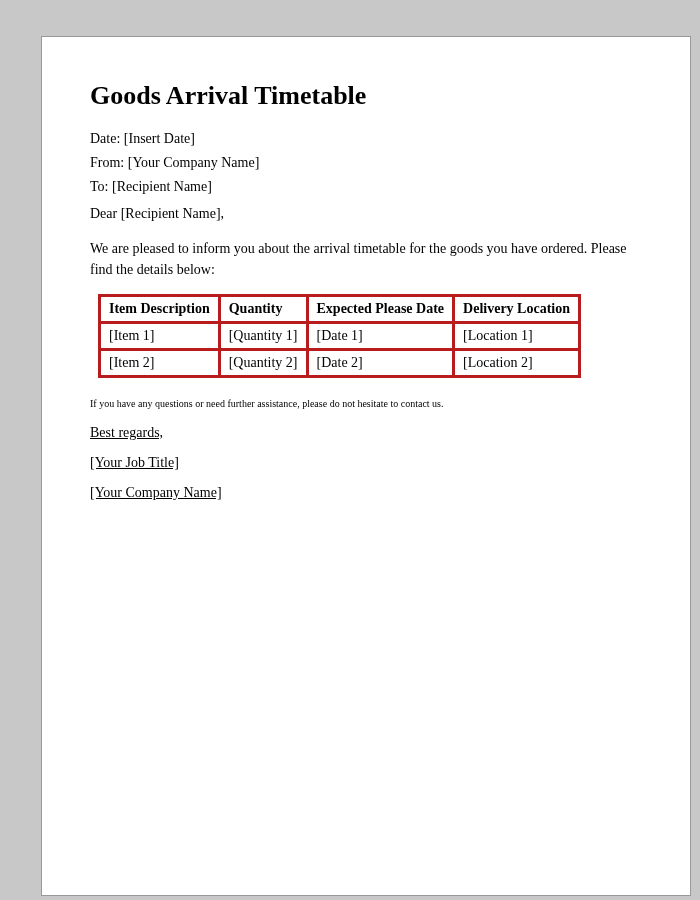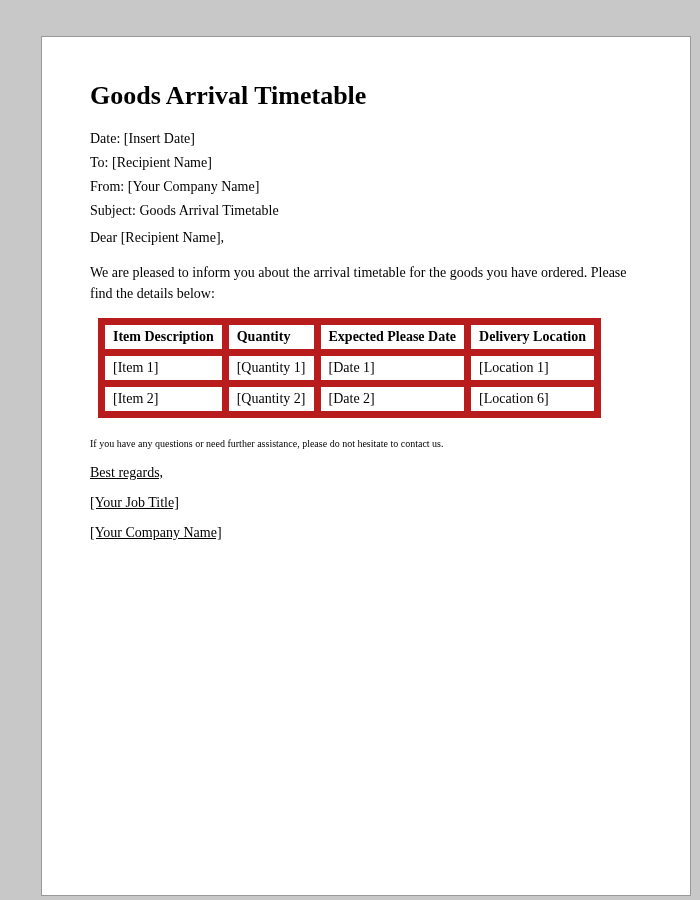--- a/index.html
+++ b/index.html
@@ -50,21 +50,21 @@
     }
 
     table {
       border-collapse: collapse;
       width: auto;
       font-size: 14px;
     }
 
     table th,
     table td {
-      border: 7px solid #b91c1c;
+      border: 3px solid #b91c1c;
       padding: 4px 8px;
       text-align: left;
       vertical-align: top;
     }
 
     table th {
       font-weight: bold;
     }
 
     .closing-text {
@@ -80,23 +80,22 @@
     }
   </style>
 </head>
 <body>
 
 <div class="page">
 
   <div class="title">Goods Arrival Timetable</div>
 
   <div class="meta-line">Date: [Insert Date]</div>
+  <div class="meta-line">From: [Your Company Name]</div>
   <div class="meta-line">To: [Recipient Name]</div>
-  <div class="meta-line">From: [Your Company Name]</div>
-  <div class="meta-line">Subject: Goods Arrival Timetable</div>
 
   <div class="body-text">Dear [Recipient Name],</div>
 
   <div class="body-text">We are pleased to inform you about the arrival timetable for the goods you have ordered. Please find the details below:</div>
 
   <div class="table-wrapper">
     <table>
       <thead>
         <tr>
           <th>Item Description</th>
@@ -109,21 +108,21 @@
       <tr>
             <td>[Item 1]</td>
             <td>[Quantity 1]</td>
             <td>[Date 1]</td>
             <td>[Location 1]</td>
           </tr>
           <tr>
             <td>[Item 2]</td>
             <td>[Quantity 2]</td>
             <td>[Date 2]</td>
-            <td>[Location 6]</td>
+            <td>[Location 2]</td>
           </tr>
         </tbody>
     </table>
   </div>
 
   <div class="closing-text">If you have any questions or need further assistance, please do not hesitate to contact us.</div>
 
   <div class="sign-line">Best regards,</div>
   <div class="sign-line">[Your Job Title]</div>
   <div class="sign-line">[Your Company Name]</div>

